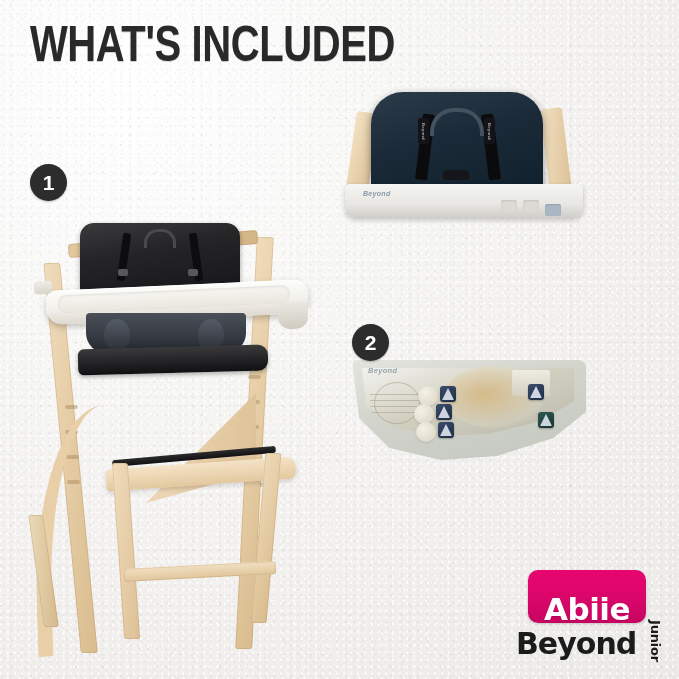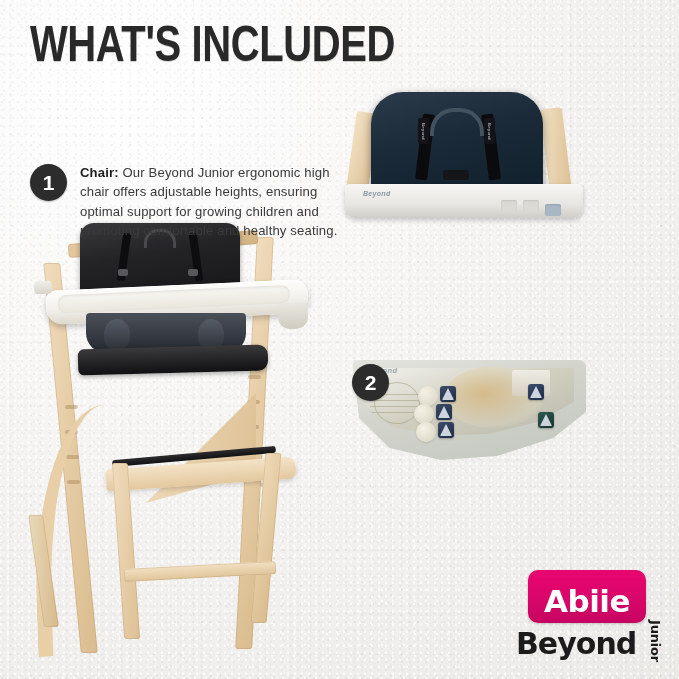--- a/index.html
+++ b/index.html
@@ -202,21 +202,21 @@
   #tsTxt{position:absolute;left:16px;top:6px;font-size:7.5px;color:#9aa6ac;
      font-weight:700;font-style:italic;letter-spacing:.3px;}
   #tsWin{position:absolute;left:160px;top:10px;width:38px;height:26px;
      background:linear-gradient(180deg,#f2f0e8,#d6d2c4);border-radius:2px;opacity:.85;}
 
   
   #logo{position:absolute;left:528px;top:570px;width:140px;height:88px;}
   #logoBox{position:absolute;left:0;top:0;width:118px;height:53px;
      background:linear-gradient(180deg,#e8056f 0%,#d9066a 55%,#c60560 100%);
      border-radius:10px;box-shadow:0 1px 3px rgba(0,0,0,.22);}
-  #logoWord{position:absolute;left:0;top:4px;width:118px;height:53px;
+  #logoWord{position:absolute;left:0;top:12px;width:118px;height:53px;
      display:flex;align-items:center;justify-content:center;
      color:#ffffff;font-weight:700;font-size:31px;letter-spacing:-0.5px;
      font-family:"DejaVu Sans","Liberation Sans",sans-serif;
      text-shadow:0 1px 0 rgba(0,0,0,.10);}
   #logoReg{position:absolute;right:6px;bottom:5px;color:#ffd7ea;font-size:6px;}
   #beyond{position:absolute;left:-12px;top:56px;
      font-size:30px;font-weight:700;color:#1b1b1b;letter-spacing:-1px;
      font-family:"DejaVu Sans","Liberation Sans",sans-serif;}
   #junior{position:absolute;left:120px;top:50px;
      font-size:13px;font-weight:700;color:#1b1b1b;
@@ -317,23 +317,20 @@
         <i></i>
       </div>
     <div class="tsIcon" style="left:186px;top:52px;background:linear-gradient(150deg,#2f5a52,#17332e)">
         <i></i>
       </div>
     <div id="tsTxt">Beyond</div>
   </div>
 
   <div class="block" id="block1">
     <div class="badge">1</div>
-    <div class="btext">
-      <b>Chair:</b><span> Our Beyond Junior ergonomic high chair offers adjustable heights, ensuring optimal support for growing children and promoting comfortable and healthy seating.</span>
-    </div>
   </div>
 
   <div class="block" id="block2">
     <div class="badge">2</div>
   </div>
 
   <div id="logo">
     <div id="logoBox"></div>
     <div id="logoWord">Abiie</div>
     <div id="logoReg">®</div>

